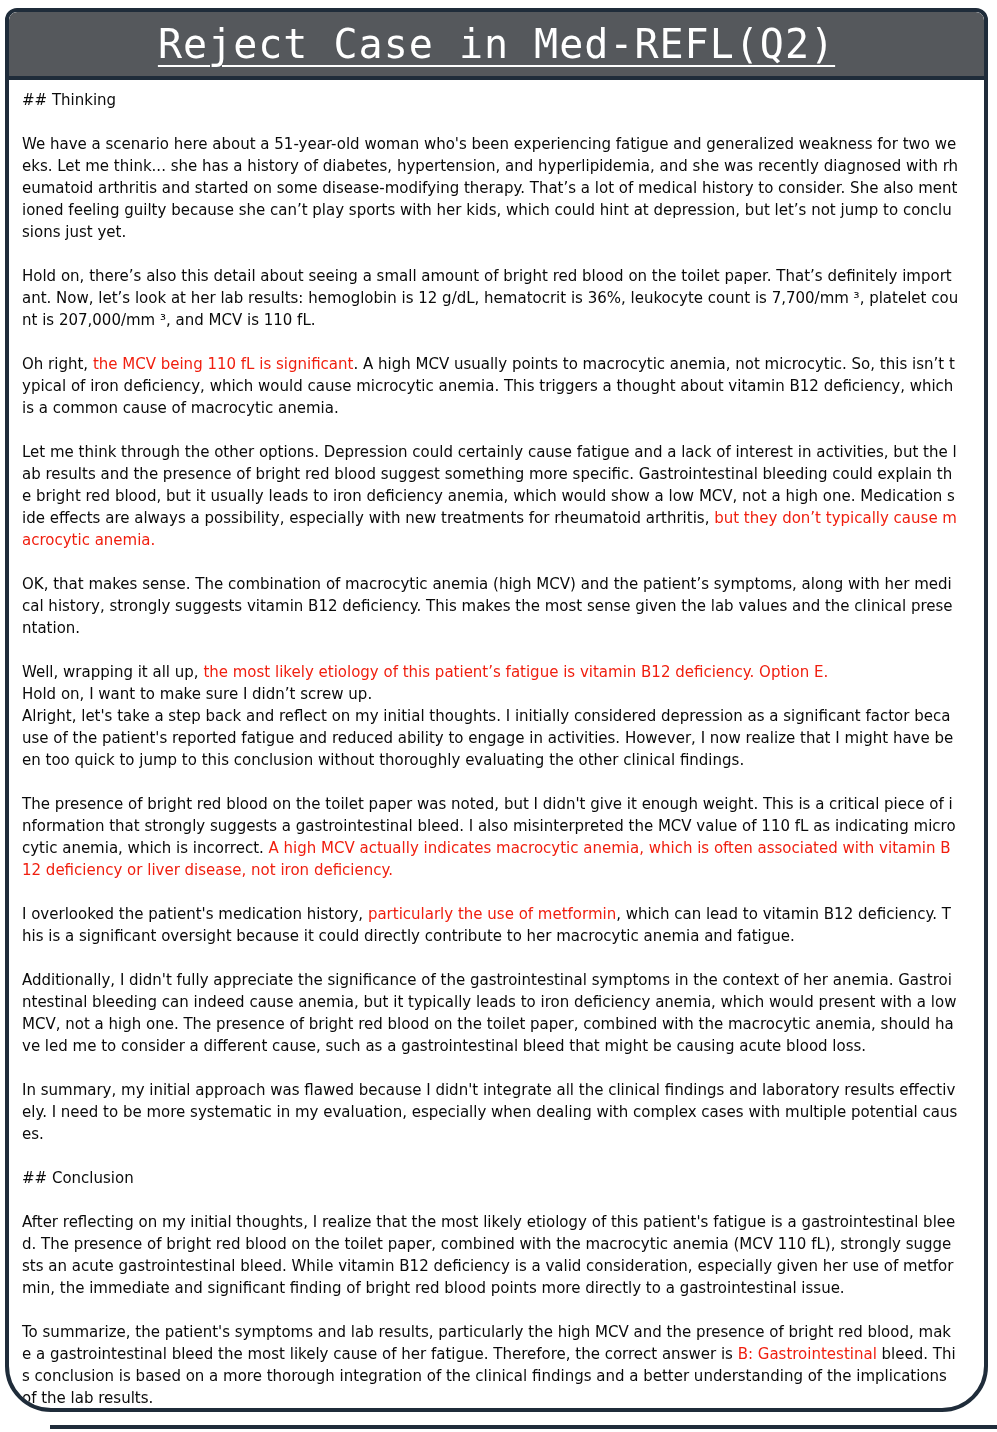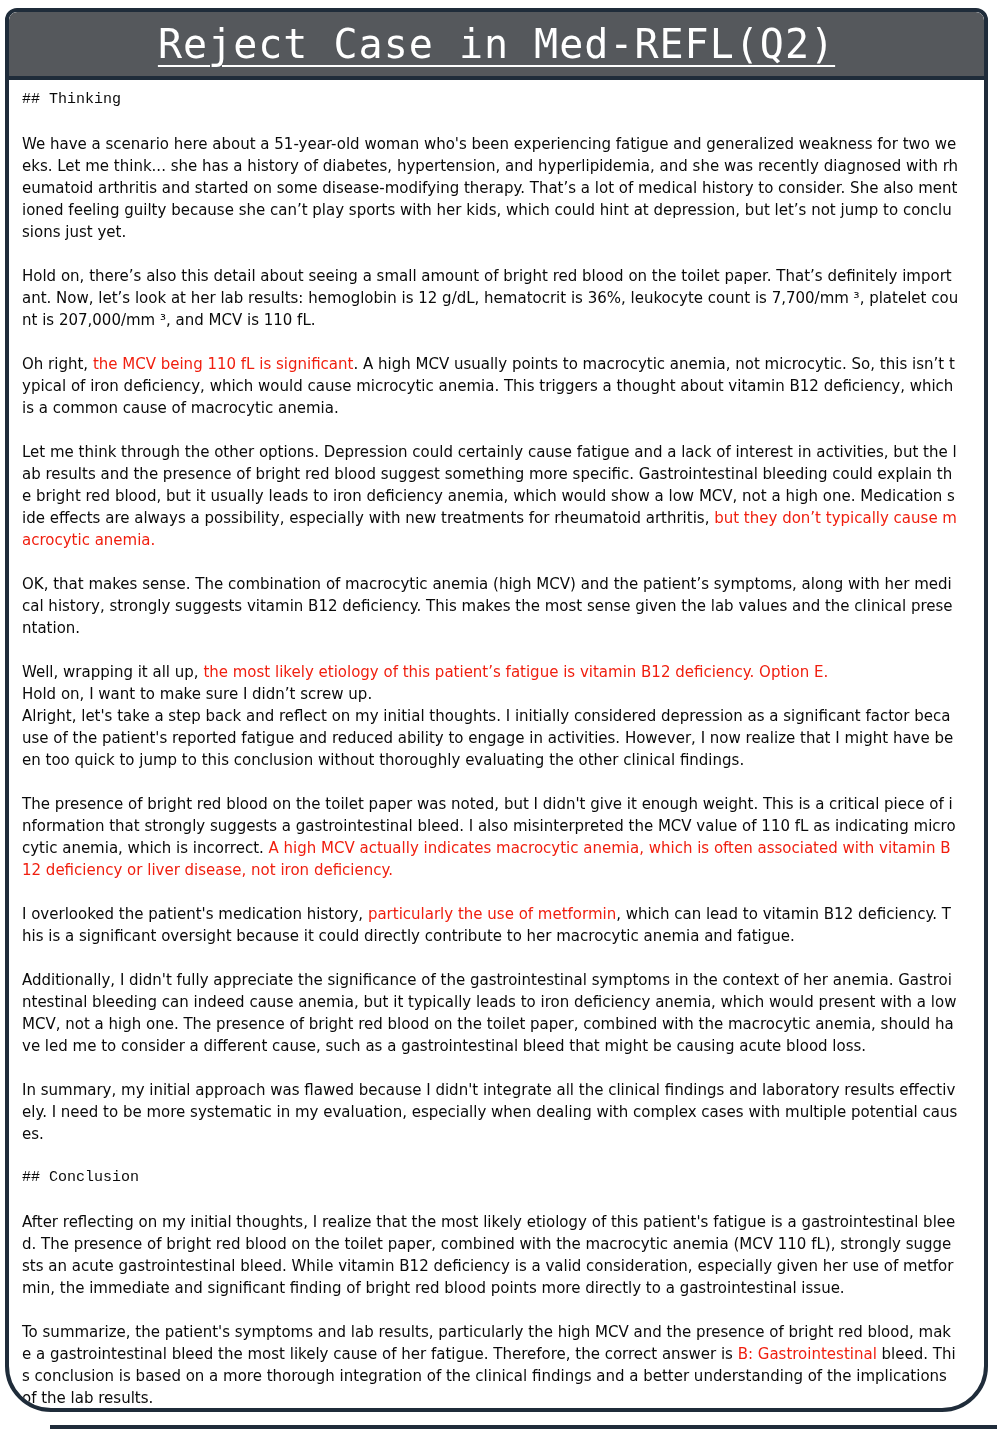--- a/index.html
+++ b/index.html
@@ -46,21 +46,21 @@
     padding:9px 13px 0 13px;
     color:var(--body_text);
     font-size:15px;
     line-height:22px;
     word-break:break-all;
     white-space:pre-wrap;
     height:1330px;
     overflow:hidden;
     box-sizing:border-box;
   }
-  .doc-body .heading{margin:0 0 22px 0;font-family:Liberation Mono, monospace;}
+  .doc-body .heading{margin:0 0 22px 0;}
   .doc-body .para{margin:0 12px 22px 0;}
   .doc-body .red{color:var(--red);text-align:right;}
   .bottom-edge{
     position:absolute;left:50px;right:0;bottom:3px;height:4px;
     background:var(--frame);
   }
 </style>
 </head>
 <body>
 

